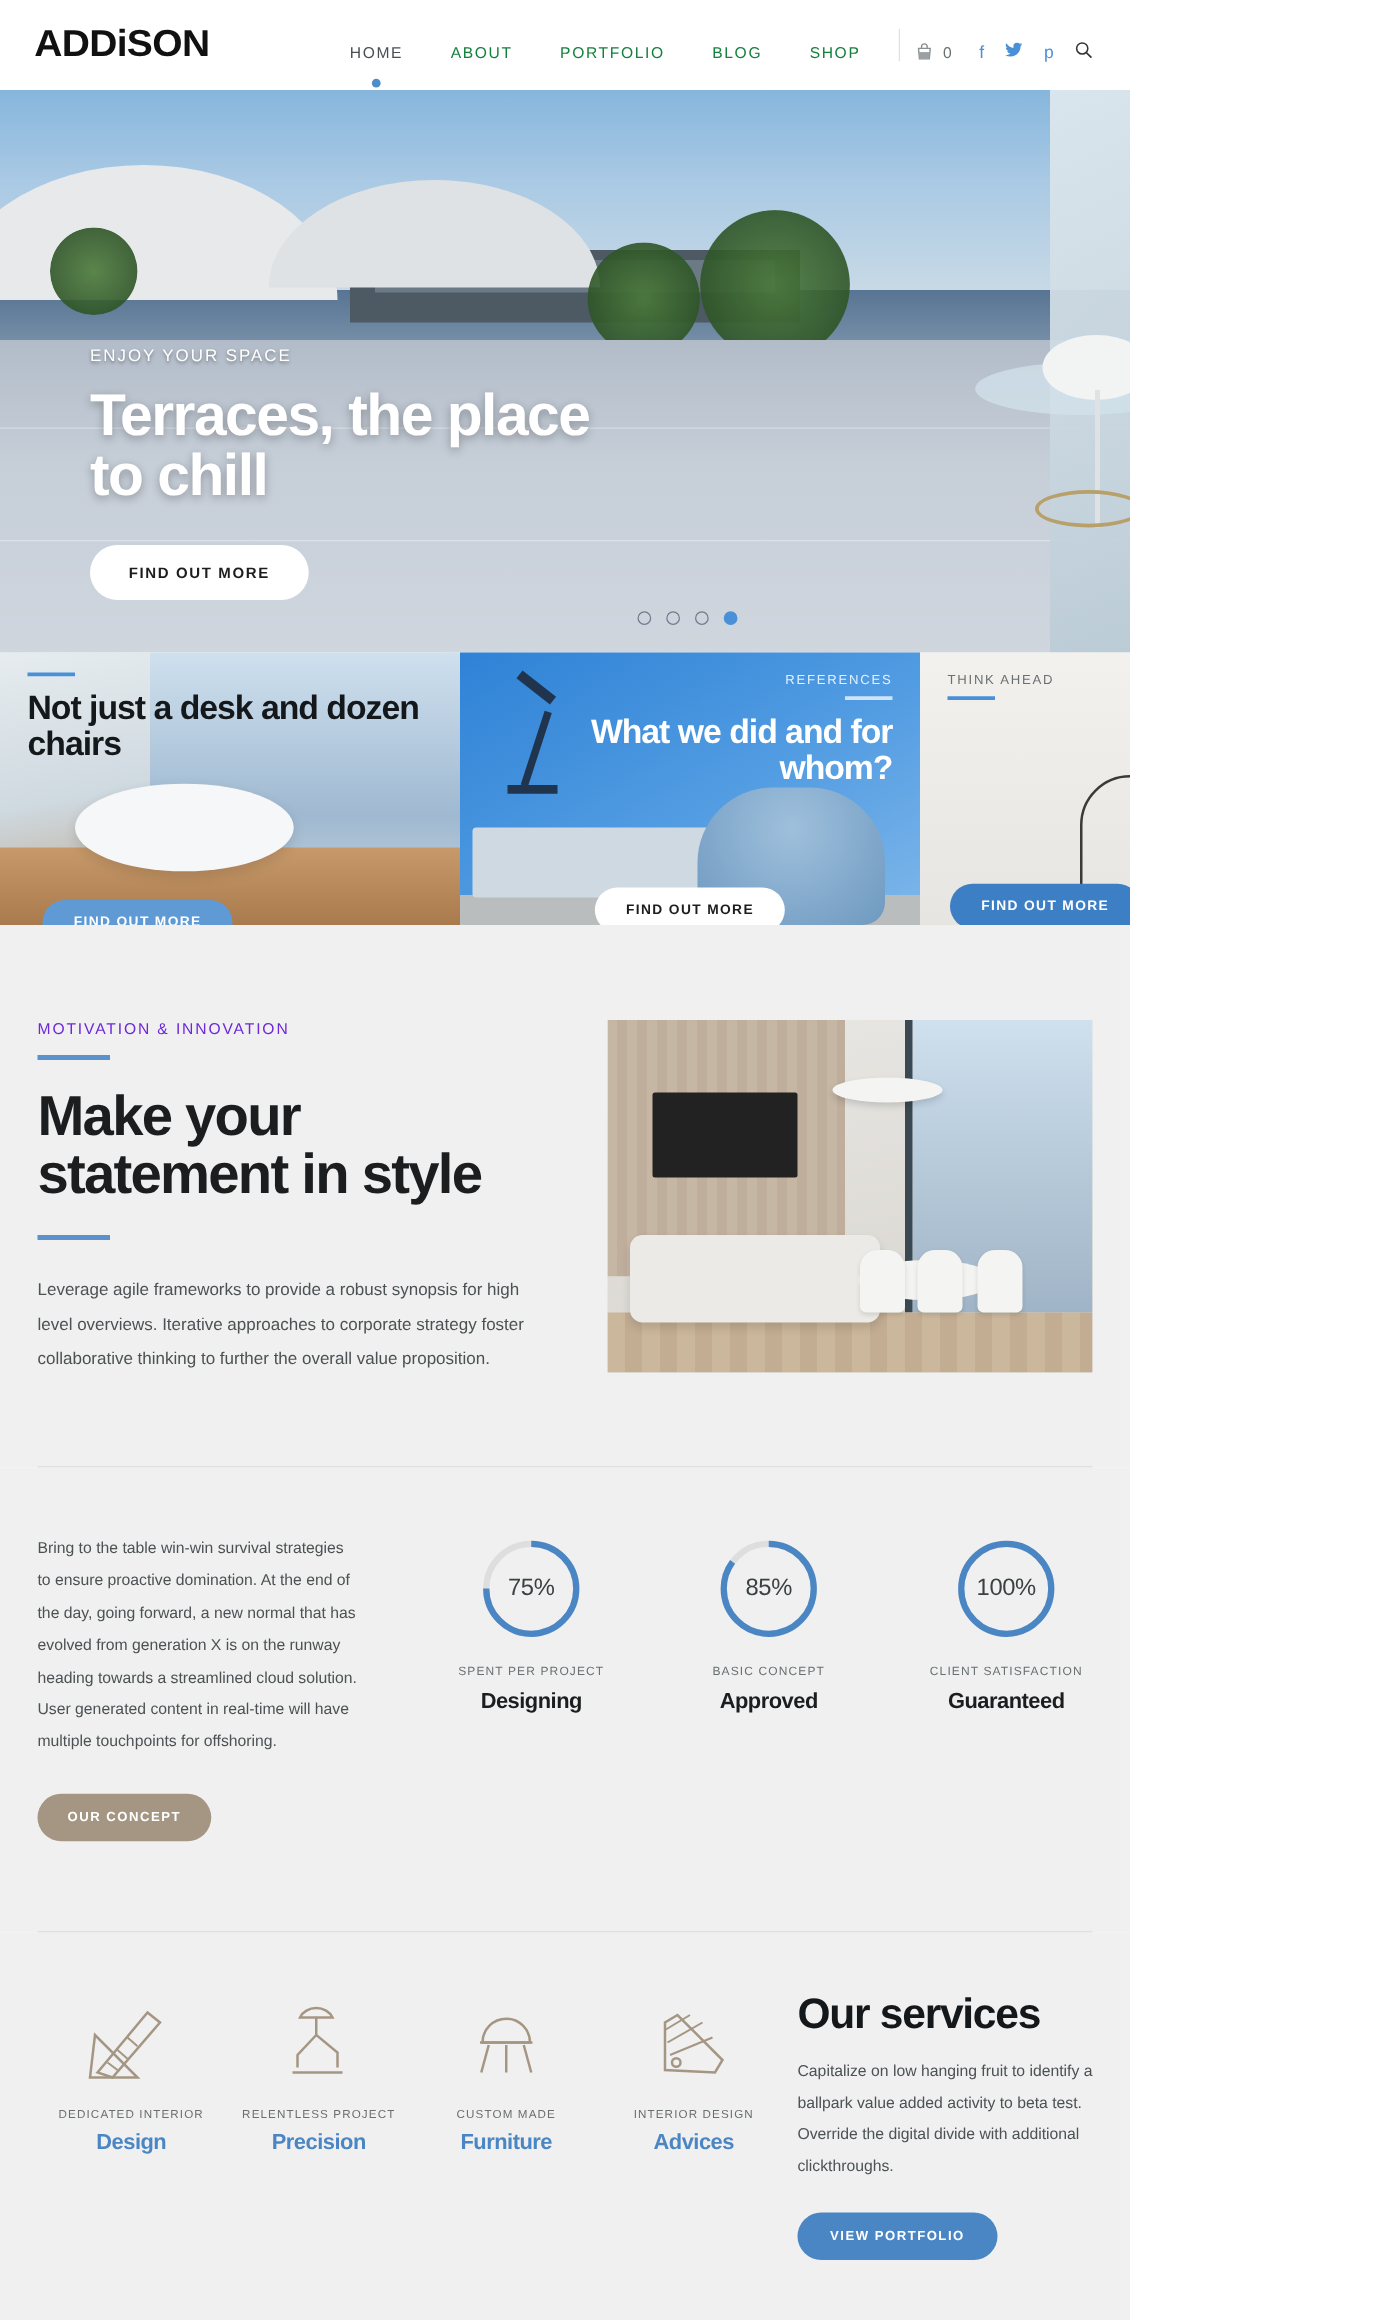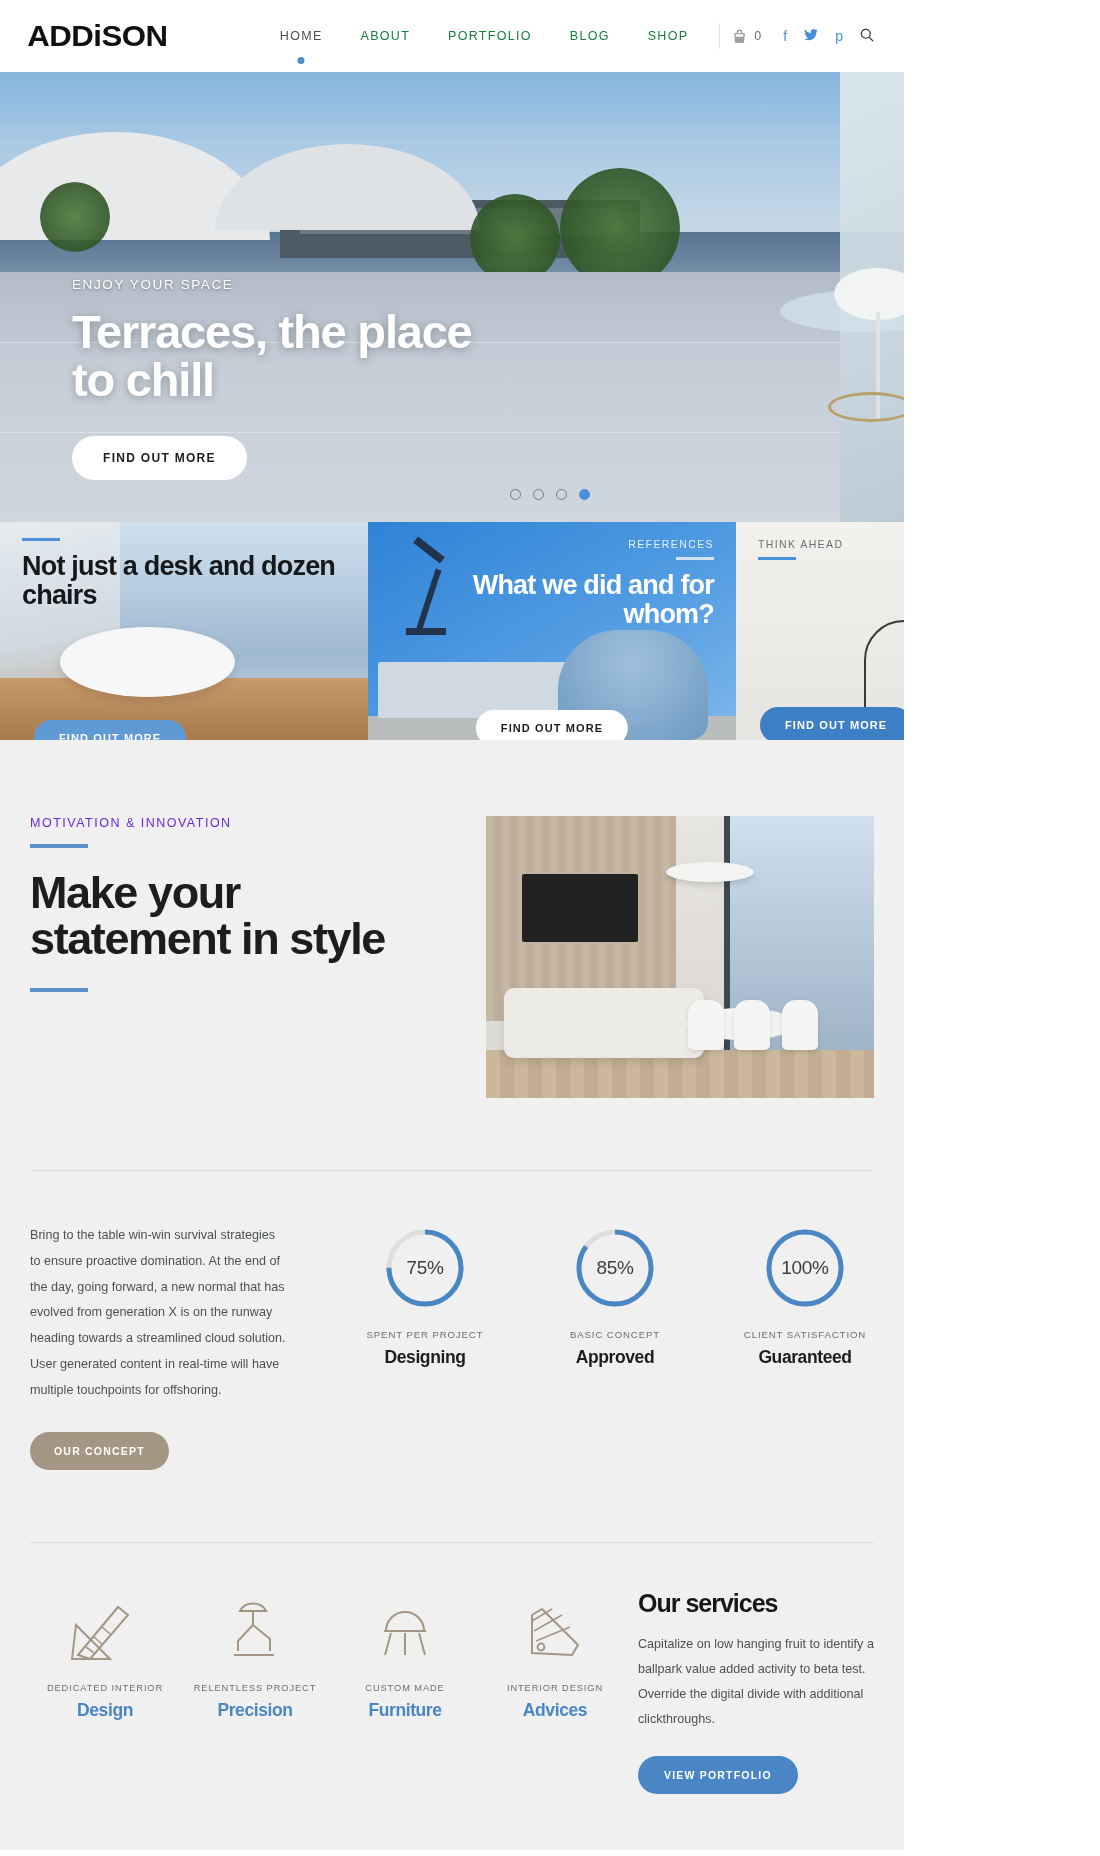--- a/index.html
+++ b/index.html
@@ -15,21 +15,21 @@
   
   .header {
     height:72px; background:#fff; display:flex; align-items:center;
     padding:0 30px; position:relative; z-index:30;
   }
   .logo {
     font-size:30px; font-weight:bold; letter-spacing:-0.5px;
     color:#111; font-family:"Liberation Sans", sans-serif;
     transform:scaleX(1.04);
   }
-  .nav { margin-left:auto; display:flex; align-items:center; gap:0; }
+  .nav { margin-left:auto; display:flex; align-items:flex-end; gap:0; }
   .nav-item {
     font-size:12.5px; letter-spacing:1.3px; color:#15803d;
     padding:0 19px; position:relative; cursor:pointer; text-transform:uppercase;
   }
   .nav-item.active { color:#4a4f52; }
   .nav-item.active:after {
     content:""; position:absolute; left:50%; transform:translateX(-50%);
     bottom:-21px; width:7px; height:7px; border-radius:50%; background:#4b8ec9;
   }
   .nav-sep { width:1px; height:26px; background:#e2e2e2; margin:0 12px; }
@@ -198,21 +198,21 @@
 
   
   .services-wrap { background:#f0f0f0; padding:46px 30px 56px 30px; }
   .services-row { display:flex; align-items:flex-start; }
   .svc-icons { display:flex; gap:0; flex:1; }
   .svc { width:150px; text-align:center; }
   .svc-ic { height:74px; display:flex; align-items:flex-end; justify-content:center; margin-bottom:20px; }
   .svc-sub { font-size:9.3px; letter-spacing:.9px; color:#6a6f71; text-transform:uppercase; margin-bottom:7px; }
   .svc-name { font-size:17.5px; font-weight:bold; color:#4b86c4; letter-spacing:-.4px; }
   .svc-right { width:290px; padding-left:8px; }
-  .svc-title { font-size:25px; font-weight:bold; color:#15181a; letter-spacing:-1px; margin-bottom:14px; }
+  .svc-title { font-size:34px; font-weight:bold; color:#15181a; letter-spacing:-1px; margin-bottom:14px; }
   .svc-text { font-size:12.6px; line-height:2.0; color:#4c5254; }
   .portfolio-btn {
     margin-top:24px; display:inline-block; background:#4b86c4; color:#fff; font-size:10.5px;
     font-weight:bold; letter-spacing:1.2px; text-transform:uppercase; padding:13px 26px;
     border-radius:20px; cursor:pointer; border:none;
   }
 </style>
 </head>
 <body>
 
@@ -341,20 +341,21 @@
     </div>
   </div>
 
   <div class="statement">
     <div class="statement-row">
       <div class="st-left">
         <div class="eyebrow">MOTIVATION &amp; INNOVATION</div>
         <div class="rule"></div>
         <div class="big-title">Make your statement in style</div>
         <div class="rule2"></div>
+        <div class="body-text">Leverage agile frameworks to provide a robust synopsis for high level overviews. Iterative approaches to corporate strategy foster collaborative thinking to further the overall value proposition.</div>
       </div>
       <div class="st-right">
         <div class="room-wall"></div>
         <div class="room-tv"></div>
         <div class="room-win"></div>
         <div class="room-pend"></div>
         <div class="room-floor"></div>
         <div class="room-sofa"></div>
         <div class="room-dtbl"></div>
         <div class="room-chair" style="right:56px;"></div>

